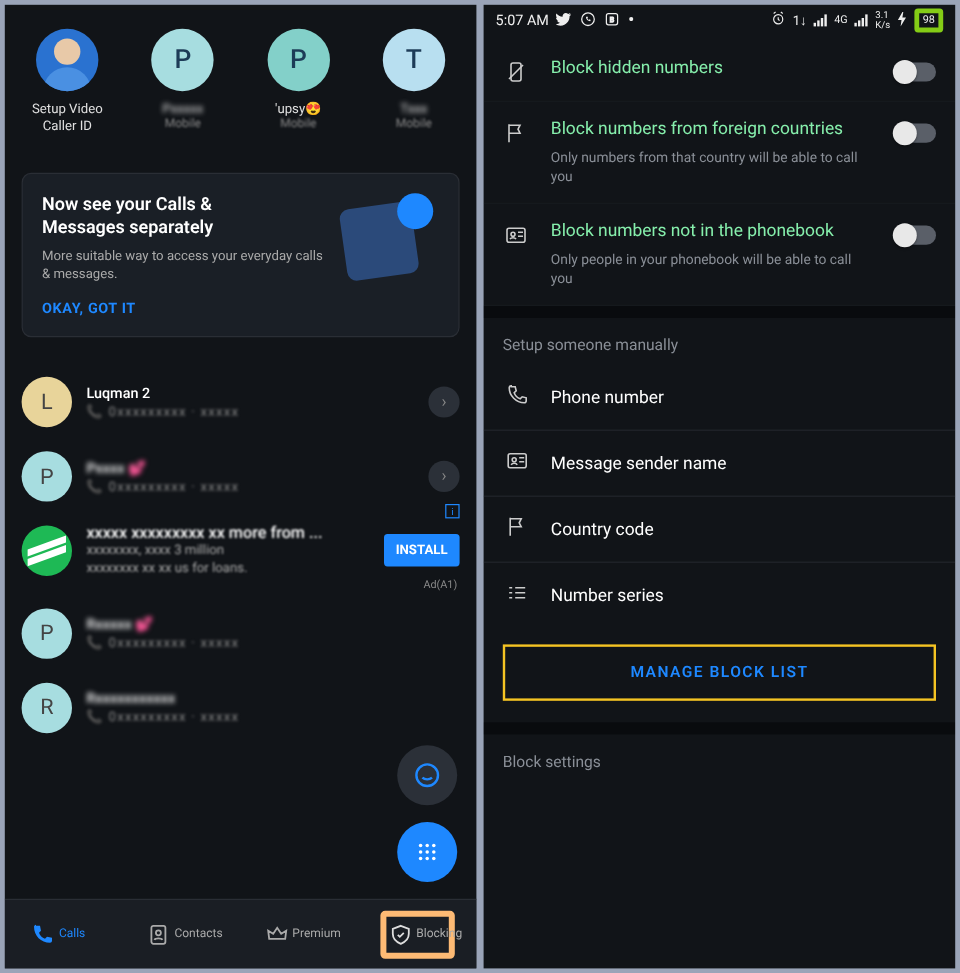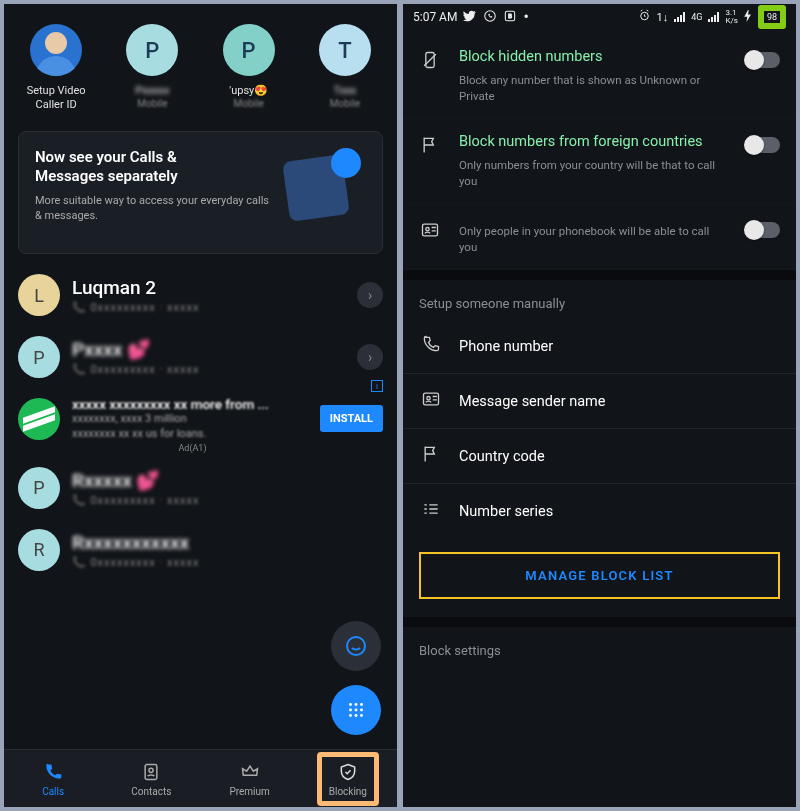--- a/index.html
+++ b/index.html
@@ -66,21 +66,21 @@
     font-size: 11px;
     color: #e0e0e0;
     line-height: 1.3;
   }
   .fav-sub {
     font-size: 10px;
     color: #888;
     filter: blur(1px);
   }
   .banner {
-    margin: 10px 14px;
+    margin: 23px 14px;
     background: #1a1f26;
     border-radius: 8px;
     padding: 16px;
     position: relative;
     border: 1px solid #2a2e35;
     display: flex;
   }
   .banner-text { flex: 1; }
   .banner-title {
     color: #fff;
@@ -131,21 +131,21 @@
   }
   .call-avatar {
     width: 42px; height: 42px;
     border-radius: 50%;
     display: flex; align-items: center; justify-content: center;
     font-size: 18px;
     color: #444;
     flex-shrink: 0;
   }
   .call-body { flex: 1; min-width: 0; }
-  .call-name { color: #fff; font-size: 19px; font-weight: 500; }
+  .call-name { color: #fff; font-size: 12px; font-weight: 500; }
   .call-meta { color: #888; font-size: 11px; margin-top: 2px; filter: blur(1.5px); letter-spacing: 1px;}
   .call-chevron {
     width: 26px; height: 26px;
     border-radius: 50%;
     background: #2b3038;
     display: flex; align-items: center; justify-content: center;
     color: #888; font-size: 14px;
   }
   .ad-item {
     display: flex;
@@ -172,21 +172,21 @@
   .ad-sub { filter: blur(1px); line-height:1.3; }
   .ad-sub .clear { filter: none; }
   .ad-install {
     background: #1e88ff;
     color: #fff;
     font-size: 11px;
     font-weight: 700;
     padding: 7px 10px;
     border-radius: 3px;
   }
-  .ad-meta { text-align: center; color:#888; font-size:9px; padding:0 16px 4px 0;}
+  .ad-meta { text-align: right; color:#888; font-size:9px; padding:0 16px 4px 0;}
   .ad-corner { position:absolute; top:-8px; right:14px; width:12px;height:12px;border:1px solid #1e88ff; color:#1e88ff; font-size:8px; display:flex;align-items:center;justify-content:center;}
   .ad-wrap { position:relative; }
 
   .fab-ring, .fab-dial {
     position: absolute;
     right: 16px;
     width: 50px; height: 50px;
     border-radius: 50%;
     display: flex; align-items: center; justify-content: center;
   }
@@ -195,21 +195,21 @@
 
   .bottom-nav {
     height: 58px;
     background: #1a1e24;
     display: flex;
     justify-content: space-around;
     align-items: center;
     border-top: 1px solid #2a2e35;
   }
   .nav-item {
-    display: flex; flex-direction: column; align-items: center;
+    display: flex; flex-direction: row; align-items: center;
     font-size: 10px; color: #aaa; gap: 3px;
     width: 62px;
     padding: 4px 2px;
     border-radius: 4px;
   }
   .nav-item.active { color: #1e88ff; }
   .nav-item.framed { border: 5px solid #fdba74; }
   .nav-icon { width: 22px; height: 22px; display:flex; align-items:center; justify-content:center;}
   .nav-icon svg { width: 20px; height:20px; }
 
@@ -218,21 +218,21 @@
     height: 26px;
     display: flex; align-items: center;
     padding: 0 10px;
     font-size: 12px;
     color: #eee;
     gap: 6px;
   }
   .status-bar .spacer { flex: 1; }
   .status-bar .small { font-size: 8px; line-height:1; text-align:left;}
   .status-bar .batt {
-    border: 6px solid #84cc16; border-radius: 3px;
+    border: 4px solid #84cc16; border-radius: 3px;
     padding: 1px 3px; font-size: 9px;
     position: relative;
   }
   .status-bar .dot { font-size: 16px; line-height: 0;}
 
   .settings-list { flex: 1; overflow: hidden; padding-top: 4px;}
   .setting-row {
     display: flex;
     align-items: flex-start;
     padding: 14px 16px 14px 14px;
@@ -336,20 +336,21 @@
     </div>
   </div>
 
   <div class="banner">
     <div class="banner-text">
       <div class="banner-title">
         <span>Now see your Calls &amp;</span><br>
         <span>Messages separately</span>
       </div>
       <div class="banner-desc">More suitable way to access your everyday calls &amp; messages.</div>
+      <div class="banner-action">OKAY, GOT IT</div>
     </div>
     <div class="banner-art"></div>
   </div>
 
   <div class="calls-list">
     <div class="call-item">
       <div class="call-avatar" style="background:#e8d49a">L</div>
       <div class="call-body">
         <div class="call-name">Luqman 2</div>
         <div class="call-meta">📞 0xxxxxxxxx · xxxxx</div>
@@ -510,47 +511,47 @@
 
     <div class="setting-row">
       <div class="setting-icon-col">
         <svg viewBox="0 0 24 24">
             <rect x="7" y="3" width="10" height="18" rx="2"></rect>
             <line x1="5" y1="19" x2="19" y2="5"></line>
           </svg>
       </div>
       <div class="setting-body">
         <div class="setting-title">Block hidden numbers</div>
-        <div class="setting-desc">Block any number that is shown as Unknown or Private</div>
       </div>
       <div class="toggle"></div>
     </div>
 
     <div class="setting-row">
       <div class="setting-icon-col">
         <svg viewBox="0 0 24 24">
             <path d="M5 3v18M5 4h11l-2 4 2 4H5"></path>
           </svg>
       </div>
       <div class="setting-body">
         <div class="setting-title">Block numbers from foreign countries</div>
-        <div class="setting-desc">Only numbers from your country will be that to call you</div>
+        <div class="setting-desc">Only numbers from that country will be able to call you</div>
       </div>
       <div class="toggle"></div>
     </div>
 
     <div class="setting-row">
       <div class="setting-icon-col">
         <svg viewBox="0 0 24 24">
             <rect x="3" y="5" width="18" height="14" rx="2"></rect>
             <circle cx="9" cy="11" r="2"></circle>
             <path d="M6 16c1-2 5-2 6 0M14 9h5M14 13h5"></path>
           </svg>
       </div>
       <div class="setting-body">
+        <div class="setting-title">Block numbers not in the phonebook</div>
         <div class="setting-desc">Only people in your phonebook will be able to call you</div>
       </div>
       <div class="toggle"></div>
     </div>
 
     <div class="section-divider"></div>
     <div class="section-header">Setup someone manually</div>
 
     <div class="block-option">
       <span><svg viewBox="0 0 24 24">

